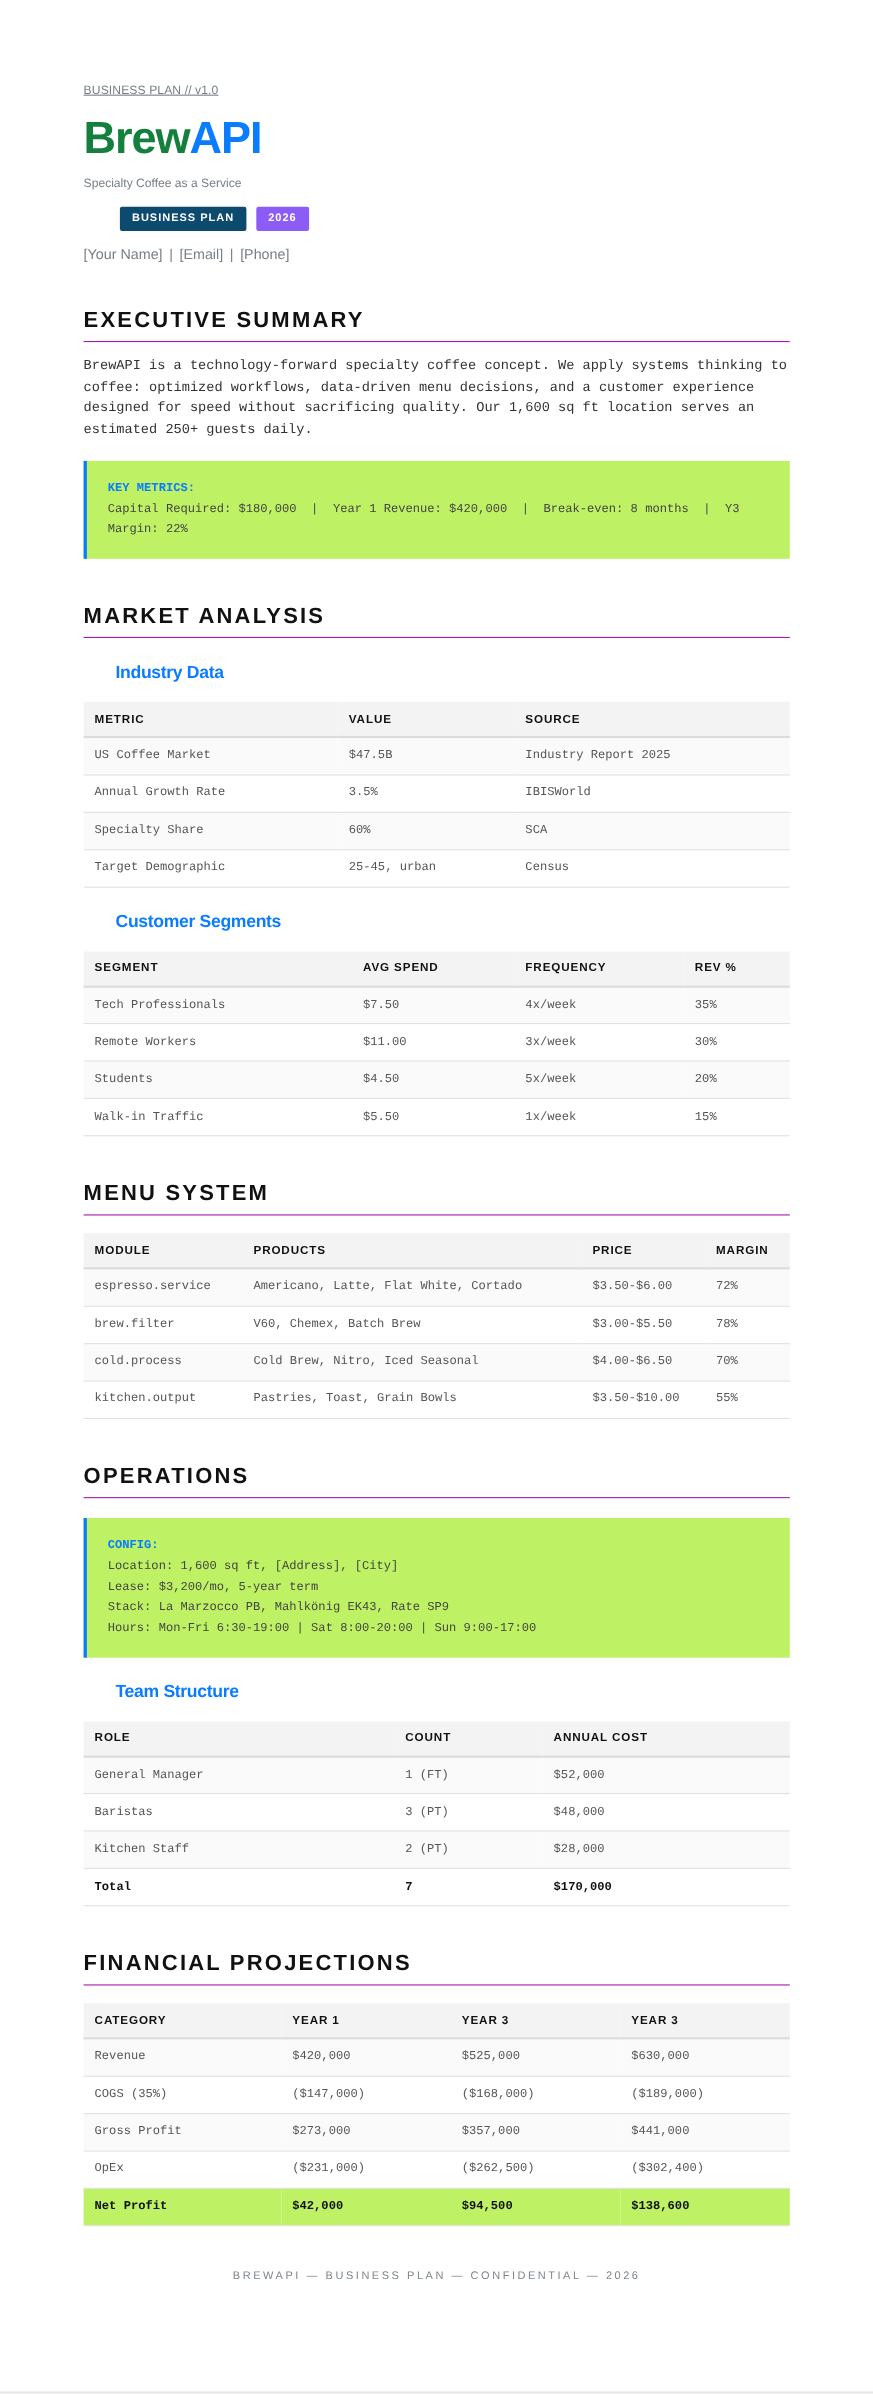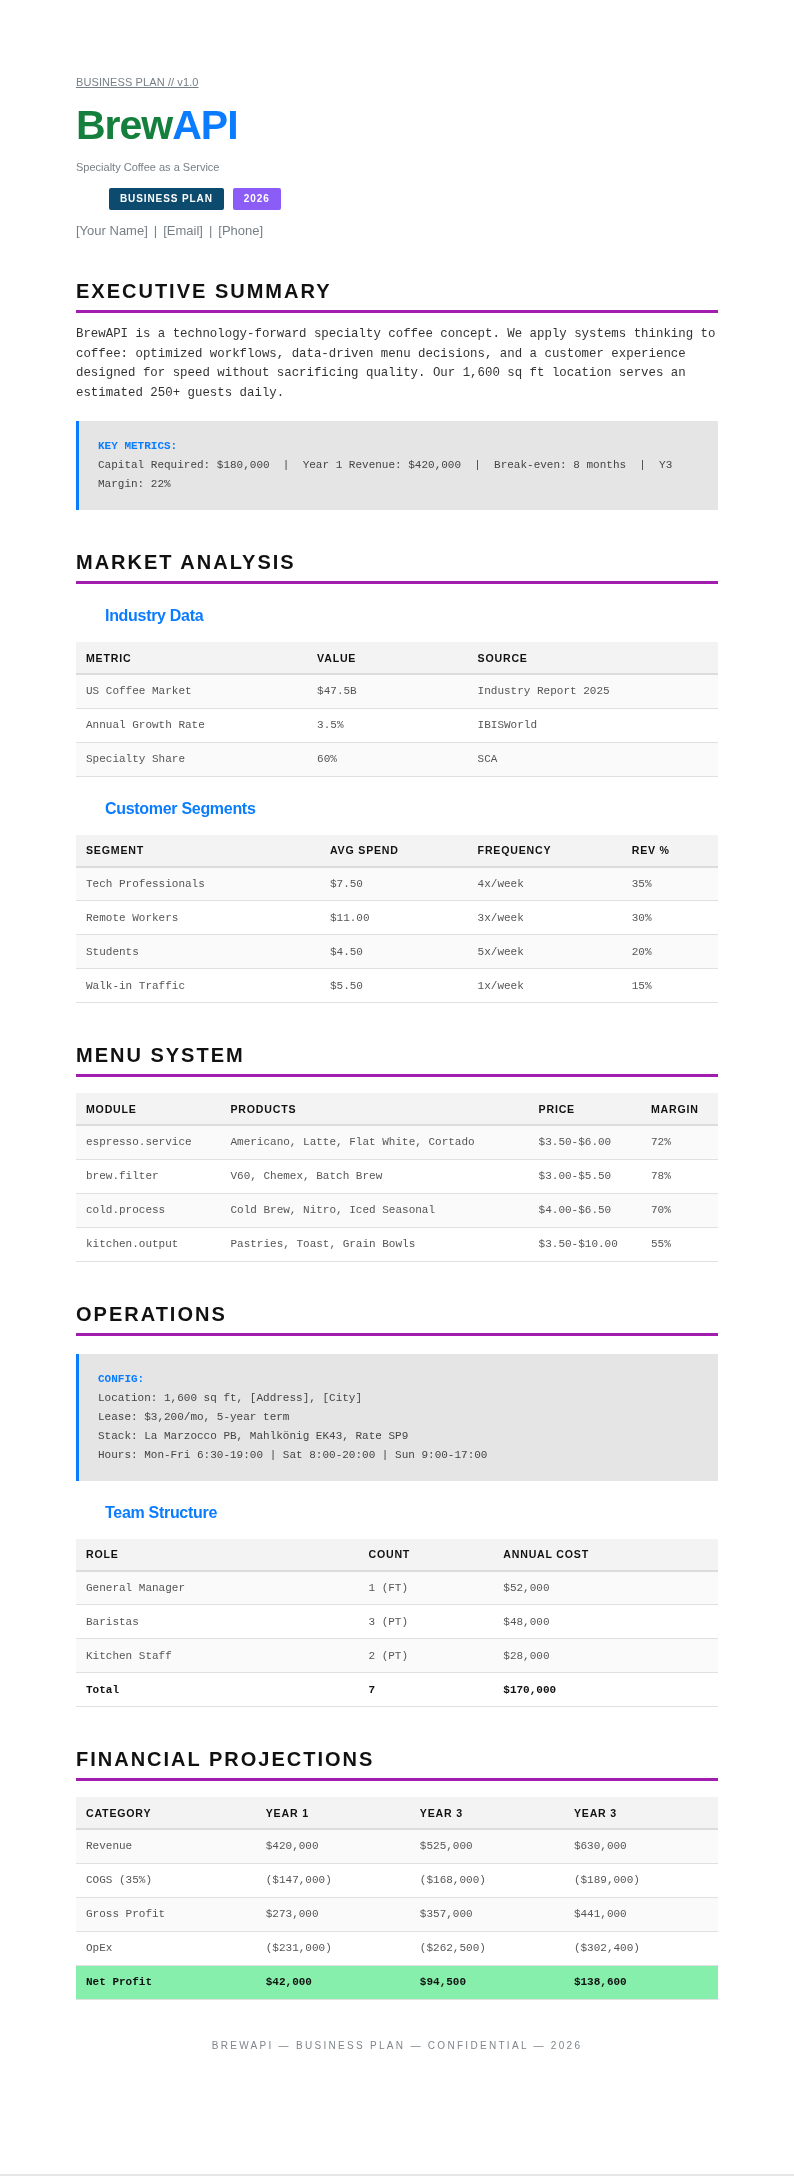--- a/index.html
+++ b/index.html
@@ -18,33 +18,33 @@
   .logo .l2 { color: #0a7cff; }
   .tagline { margin-top: 13px; font-size: 11px; color: #777f86; height: 14px; }
   .badges { margin-top: 13px; display: flex; gap: 9px; height: 22px; }
   .badge { font-size: 10px; font-weight: 700; letter-spacing: 0.9px; color: #fff; padding: 0 11px; height: 22px; line-height: 22px; border-radius: 2px; }
   .badge.blue { background: #0c4a6e; margin-left: 33px; }
   .badge.dark { background: #8b5cf6; }
   .contact { margin-top: 13px; font-size: 13px; color: #777f86; height: 16px; }
   .contact .sep { margin: 0 6px; }
 
   .section { margin-top: 40px; }
-  .section h2 { font-size: 20px; font-weight: 700; letter-spacing: 2px; color: #111; padding-bottom: 7px; border-bottom: 3px solid #a21caf; line-height: 24px; }
+  .section h2 { font-size: 20px; font-weight: 700; letter-spacing: 2px; color: #111; padding-bottom: 7px; border-bottom: 1px solid #a21caf; line-height: 24px; }
   .para { margin-top: 12px; font-family: "Liberation Mono", monospace; font-size: 12.4px; line-height: 19.5px; color: #333; }
-  .callout { margin-top: 18px; background: #e5e5e5; border-left: 3px solid #0a7cff; padding: 16px 18px 16px 19px; font-family: "Liberation Mono", monospace; font-size: 11px; line-height: 19px; color: #444; }
+  .callout { margin-top: 18px; background: #bef264; border-left: 3px solid #0a7cff; padding: 16px 18px 16px 19px; font-family: "Liberation Mono", monospace; font-size: 11px; line-height: 19px; color: #444; }
   .callout .ct { color: #0a7cff; font-weight: 700; }
   .callout .metrics { white-space: pre-wrap; }
   h3 { margin-top: 22px; font-size: 16px; font-weight: 700; color: #0a7cff; letter-spacing: -0.3px; line-height: 20px; margin-left: 29px; }
   table { width: 100%; border-collapse: collapse; margin-top: 16px; }
   thead th { background: #f3f3f3; text-align: left; font-size: 10.6px; font-weight: 700; letter-spacing: 0.8px; color: #111; height: 32px; padding: 0 10px; border-bottom: 2px solid #dcdcdc; }
   tbody td { font-family: "Liberation Mono", monospace; font-size: 11px; color: #555; height: 34px; padding: 0 10px; border-bottom: 1px solid #e0e0e0; }
   tbody tr:nth-child(odd) td { background: #fafafa; }
   tbody tr:nth-child(even) td { background: #ffffff; }
   tbody tr.total td { font-weight: 700; color: #111; background: #ffffff; }
-  tbody tr.total.odd td { background: #86efac; }
+  tbody tr.total.odd td { background: #bef264; }
   .footer { margin-top: 40px; text-align: center; font-size: 10px; letter-spacing: 2.3px; color: #7d858b; padding-bottom: 80px; }
 </style>
 </head>
 <body>
 
 <div class="page">
 
   <header>
     <div class="eyebrow">BUSINESS PLAN // v1.0</div>
     <div class="logo"><span class="l1">Brew</span><span class="l2">API</span></div>
@@ -87,20 +87,25 @@
         <tr>
             <td>Annual Growth Rate</td>
             <td>3.5%</td>
             <td>IBISWorld</td>
           </tr>
         <tr>
             <td>Specialty Share</td>
             <td>60%</td>
             <td>SCA</td>
           </tr>
+        <tr>
+            <td>Target Demographic</td>
+            <td>25-45, urban</td>
+            <td>Census</td>
+          </tr>
       </tbody>
     </table>
 
     <h3>Customer Segments</h3>
     <table>
       <thead>
           <tr>
         <th style="width:38%">SEGMENT</th>
         <th style="width:23%">AVG SPEND</th>
         <th style="width:24%">FREQUENCY</th>

